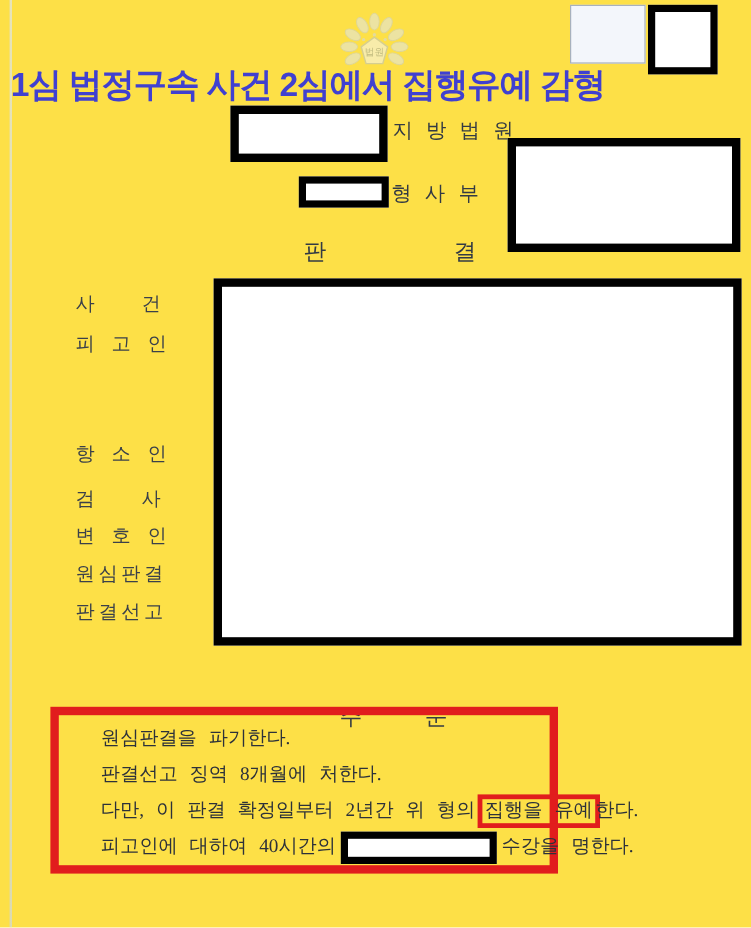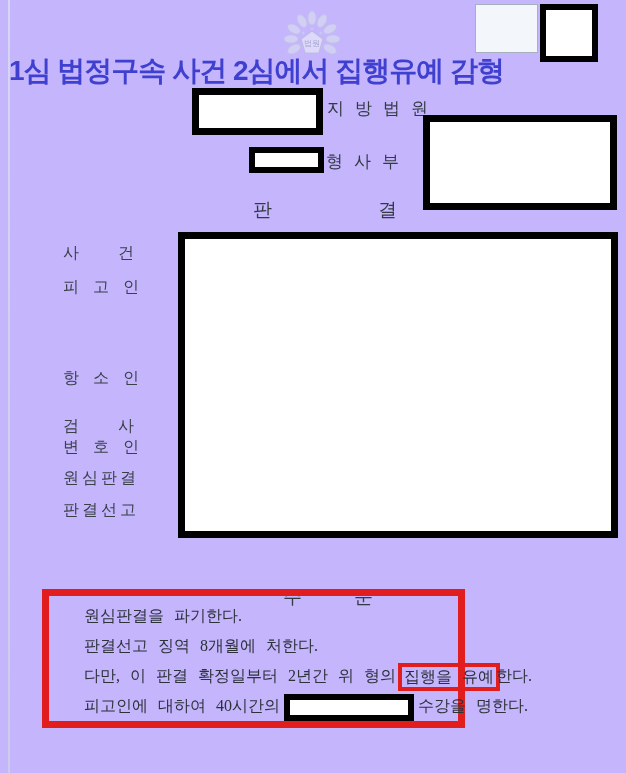--- a/index.html
+++ b/index.html
@@ -1,19 +1,19 @@
 <!DOCTYPE html>
 <html><head>
 <meta charset="utf-8">
 <style>
   html,body{margin:0;padding:0;background:#ffffff;}
   .page{
     position:relative;
     width:626px;height:773px;
-    background:#c4b5fd;
+    background:#fde047;
     font-family:"Liberation Serif","DejaVu Serif",serif;
     color:#2c313a;
     overflow:hidden;
   }
   .scan-line{
     position:absolute;left:8px;top:0;width:2px;height:773px;
     background:linear-gradient(#dde5ea,#cdd8df);
     opacity:.7;
   }
   
@@ -55,21 +55,21 @@
   
   .field-label{
     position:absolute;left:63px;font-size:16px;color:#3a404a;white-space:nowrap;
   }
   .ls2{letter-spacing:39px;}
   .ls3{letter-spacing:14px;}
   .ls4{letter-spacing:3px;}
   .lab-case{top:243px;}
   .lab-defendant{top:277px;}
   .lab-appellant{top:368px;}
-  .lab-prosecutor{top:416px;}
+  .lab-prosecutor{top:406px;}
   .lab-counsel{top:437px;}
   .lab-orig{top:468px;}
   .lab-pron{top:500px;text-align:center;}
   
   .dispo{
     position:absolute;left:42px;top:589px;width:423px;height:139px;
     border:7px solid #e11d1d;box-sizing:border-box;
     padding:5px 28px 0 35px;
   }
   .dispo .line{

